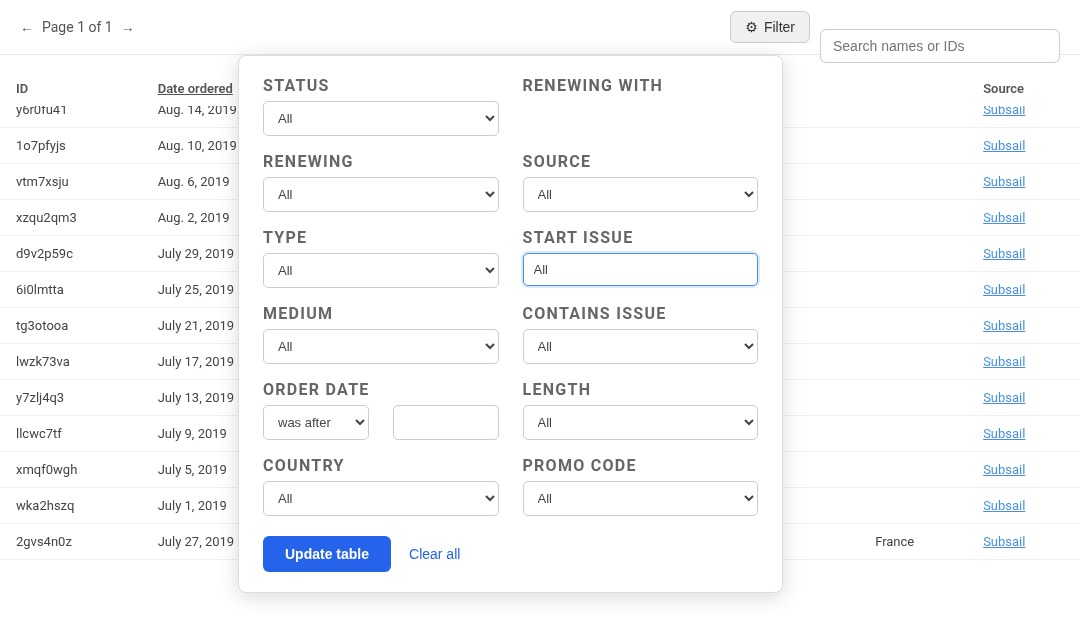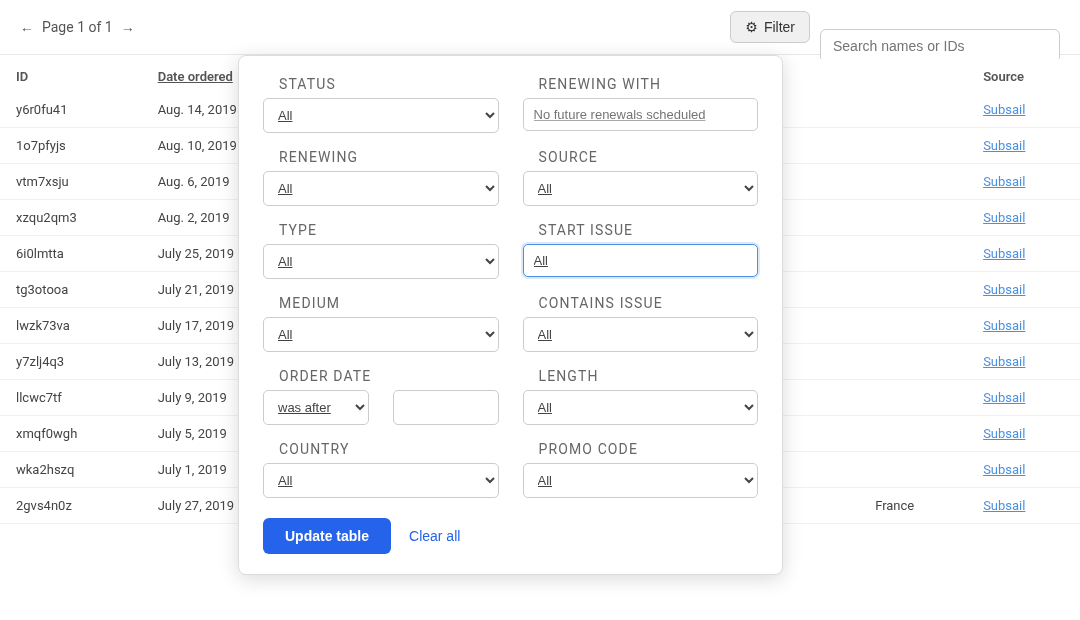--- a/index.html
+++ b/index.html
@@ -70,21 +70,21 @@
     }
     thead th {
       background: #fff;
       text-align: left;
       padding: 10px 16px;
       font-size: 13px;
       font-weight: 600;
       color: #555;
       border-bottom: 2px solid #e8e8e8;
       position: sticky;
-      top: 4px;
+      top: 16px;
       z-index: 1;
     }
     thead th.sortable { text-decoration: underline; cursor: pointer; }
     tbody tr {
       border-bottom: 1px solid #f0f0f0;
       padding-left: 12px;
     }
     tbody td {
       padding: 10px 16px;
       font-size: 13px;
@@ -115,39 +115,37 @@
       z-index: 100;
       padding: 20px 24px 20px 24px;
     }
     .filter-grid {
       display: grid;
       grid-template-columns: 1fr 1fr;
       gap: 16px 24px;
     }
     .filter-section label {
       display: block;
-      font-size: 14px;
-      font-weight: 400;
+      font-size: 16px;
+      font-weight: 700;
       letter-spacing: 0.08em;
       color: #666;
       text-transform: uppercase;
       margin-bottom: 6px;
-      margin-left: 16px;
     }
     .filter-select,
     .filter-input {
       width: 100%;
       padding: 8px 10px;
       border: 1px solid #ccc;
       border-radius: 5px;
       font-size: 13px;
       color: #444;
       background: #fff;
       outline: none;
-      text-decoration: underline;
     }
     .filter-input.focused {
       border-color: #4a90e2;
       box-shadow: 0 0 0 2px rgba(74,144,226,0.2);
     }
     .filter-input.placeholder-style {
       color: #aaa;
       font-style: normal;
     }
     .order-date-row {
@@ -248,20 +246,29 @@
         <tr>
       <td>xzqu2qm3</td>
       <td>Aug. 2, 2019</td>
       <td></td>
       <td>ands</td>
       <td></td>
       <td></td>
       <td><span class="link-text">Subsail</span></td>
     </tr>
         <tr>
+      <td>d9v2p59c</td>
+      <td>July 29, 2019</td>
+      <td></td>
+      <td></td>
+      <td></td>
+      <td></td>
+      <td><span class="link-text">Subsail</span></td>
+    </tr>
+        <tr>
       <td>6i0lmtta</td>
       <td>July 25, 2019</td>
       <td></td>
       <td>Kingdom</td>
       <td></td>
       <td></td>
       <td><span class="link-text">Subsail</span></td>
     </tr>
         <tr>
       <td>tg3otooa</td>
@@ -340,21 +347,20 @@
       <select class="filter-select">
         <option>All</option>
         <option>Active</option>
         <option>Inactive</option>
         <option>Cancelled</option>
       </select>
     </div>
 
     <div class="filter-section">
       <label>RENEWING WITH</label>
-      <input type="text" class="filter-input placeholder-style" placeholder="No future renewals scheduled" style="">
     </div>
 
     <div class="filter-section">
       <label>RENEWING</label>
       <select class="filter-select">
         <option>All</option>
         <option>Yes</option>
         <option>No</option>
       </select>
     </div>

